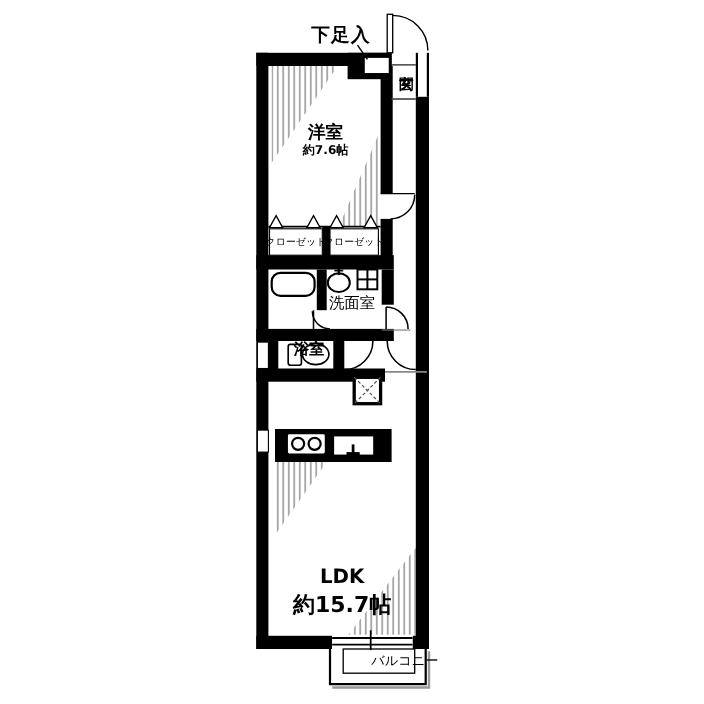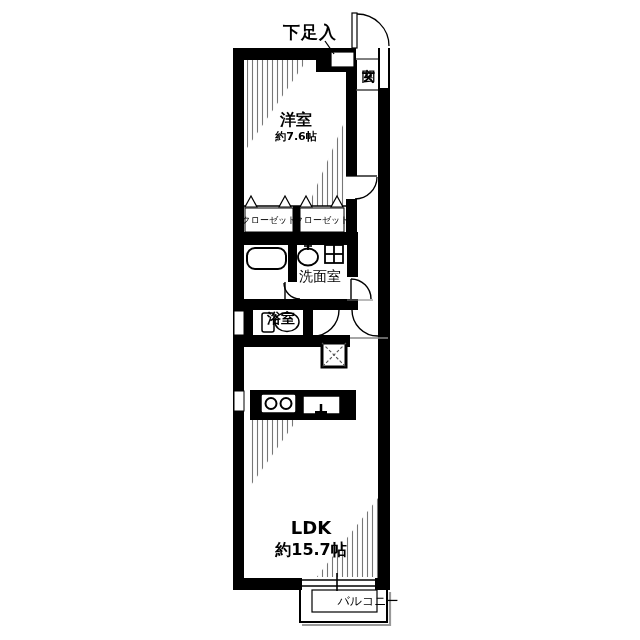--- a/index.html
+++ b/index.html
@@ -9,21 +9,21 @@
   .lbl{position:absolute;transform:translate(-50%,-50%);white-space:nowrap;
        text-align:center;color:#000;line-height:1.25;}
   .lbl-shoe{font-size:17px;font-weight:bold;letter-spacing:1px;}
   .lbl-genkan{transform:none;writing-mode:vertical-rl;font-size:13px;font-weight:bold;letter-spacing:2px;}
   .lbl-room{font-size:16px;font-weight:bold;}
   .lbl-room .sub{font-size:11px;}
   .lbl-closet{font-size:9px;}
   .lbl-bath{font-size:14px;font-weight:bold;}
   .lbl-wash{font-size:14px;font-weight:normal;}
   .lbl-ldk{font-size:18px;font-weight:bold;}
-  .lbl-ldk .sub{font-size:16px;}
+  .lbl-ldk .sub{font-size:20px;}
   .lbl-balcony{font-size:12px;margin-left:24px;}
 </style>
 </head>
 <body>
 
 <div class="stage">
 
   <svg width="640" height="640" viewBox="0 0 640 640">
     <defs>
       <pattern id="hp" width="5" height="6" patternUnits="userSpaceOnUse">

